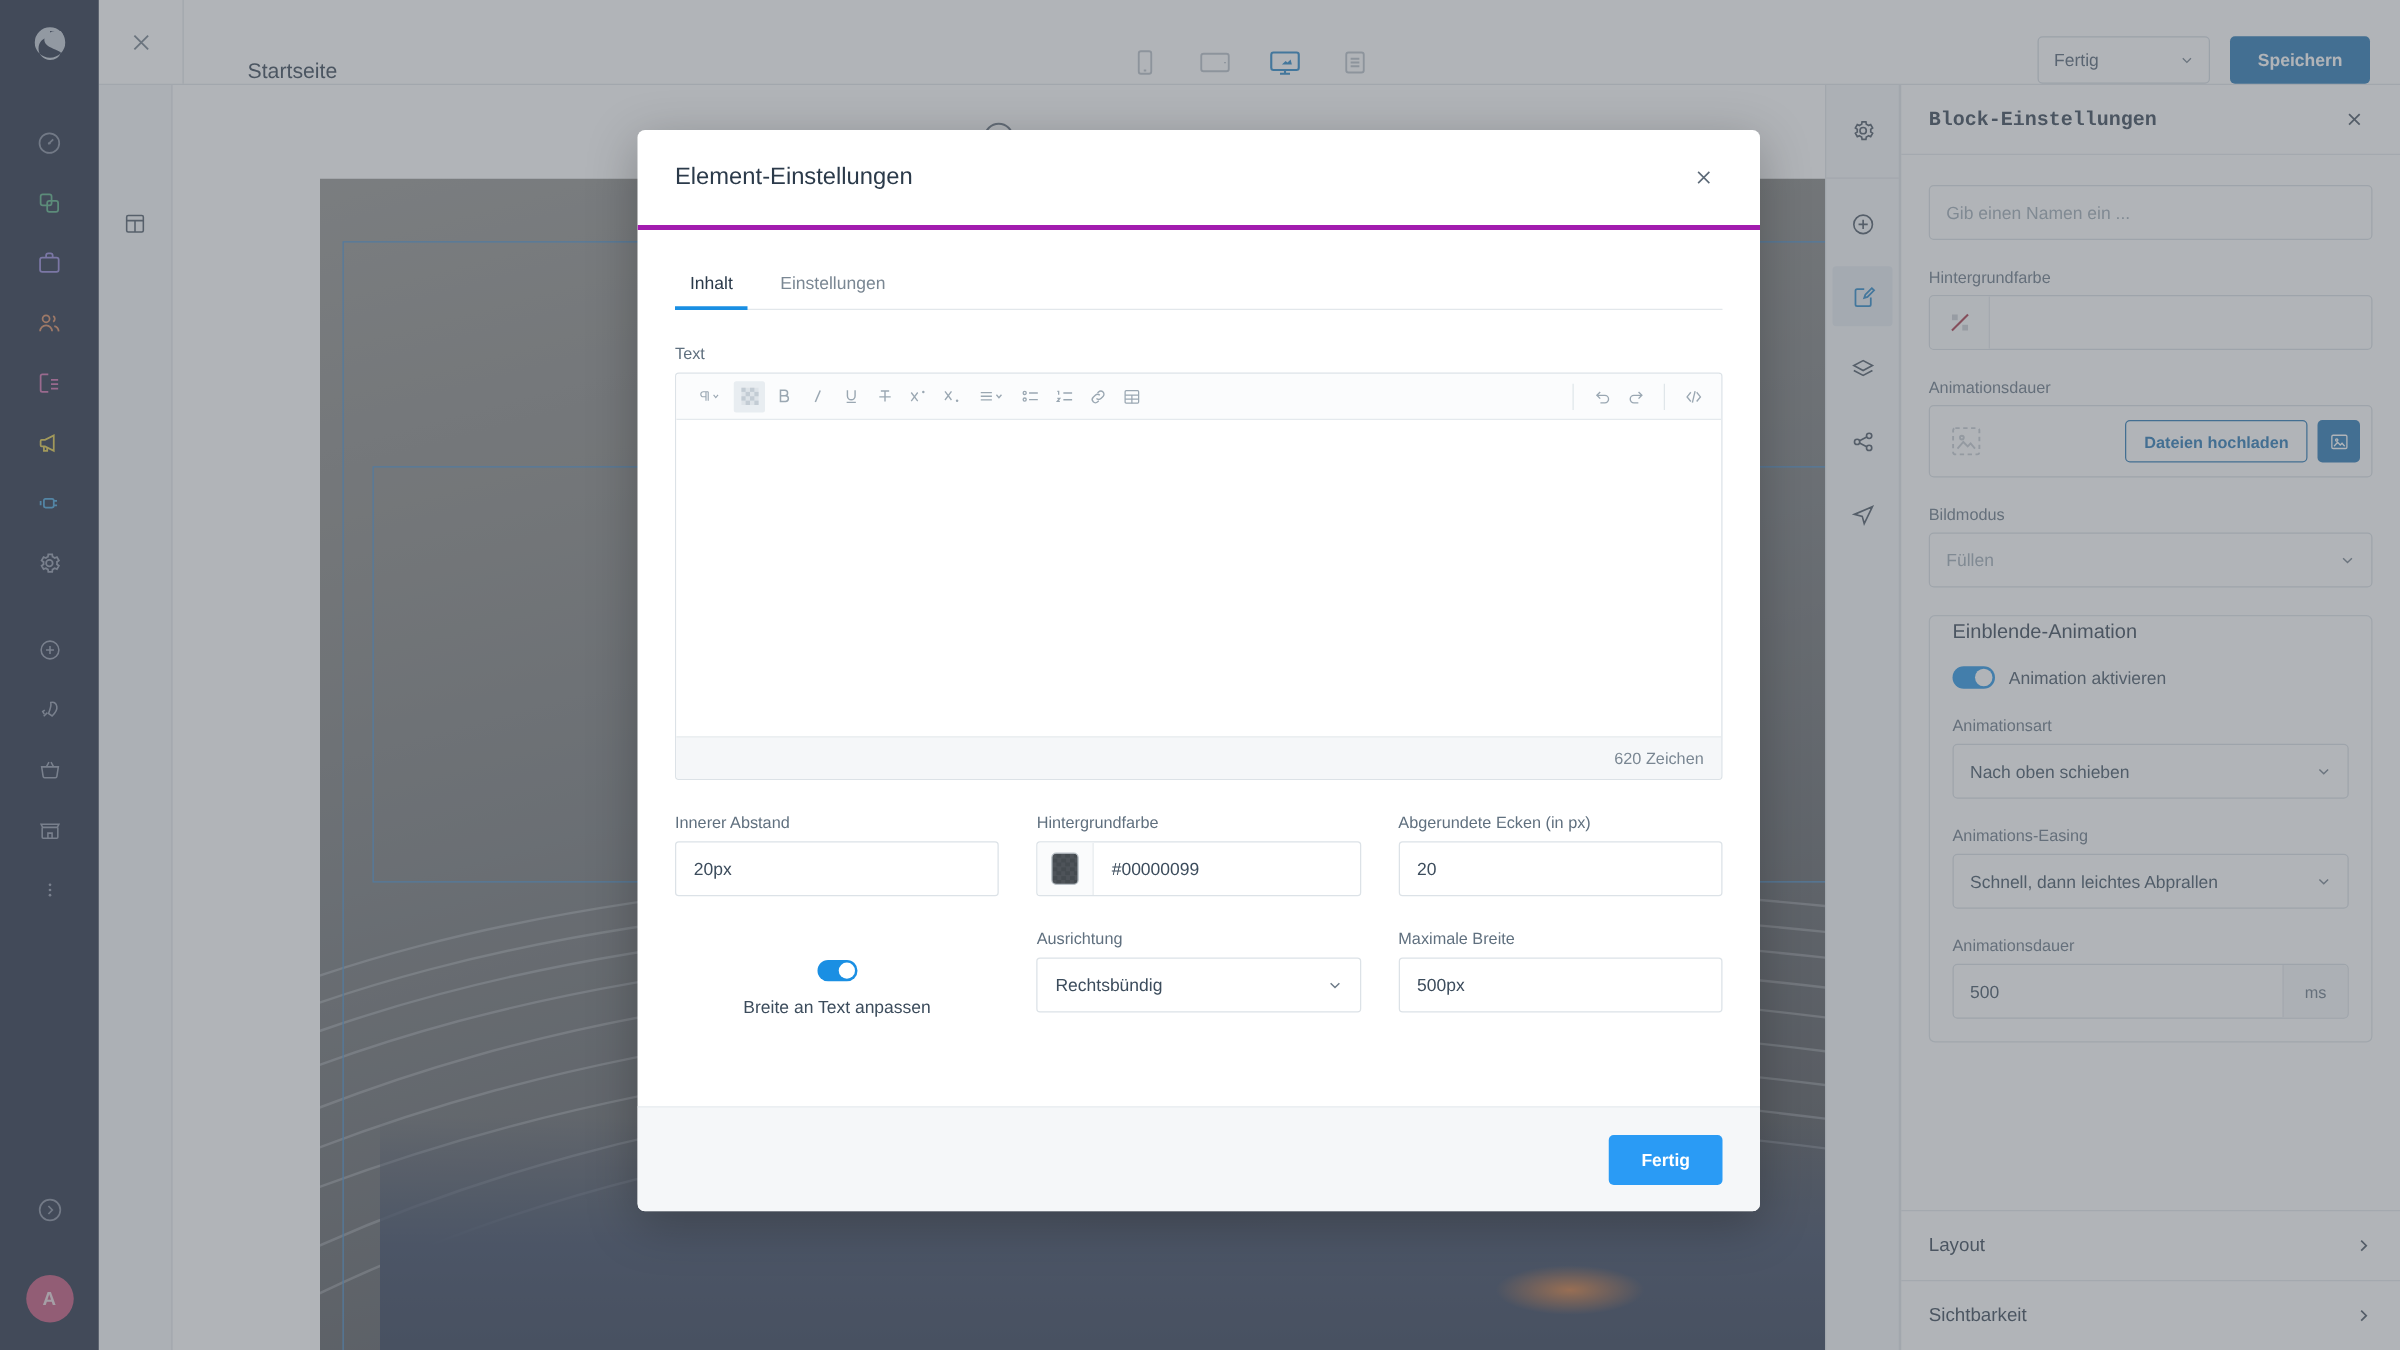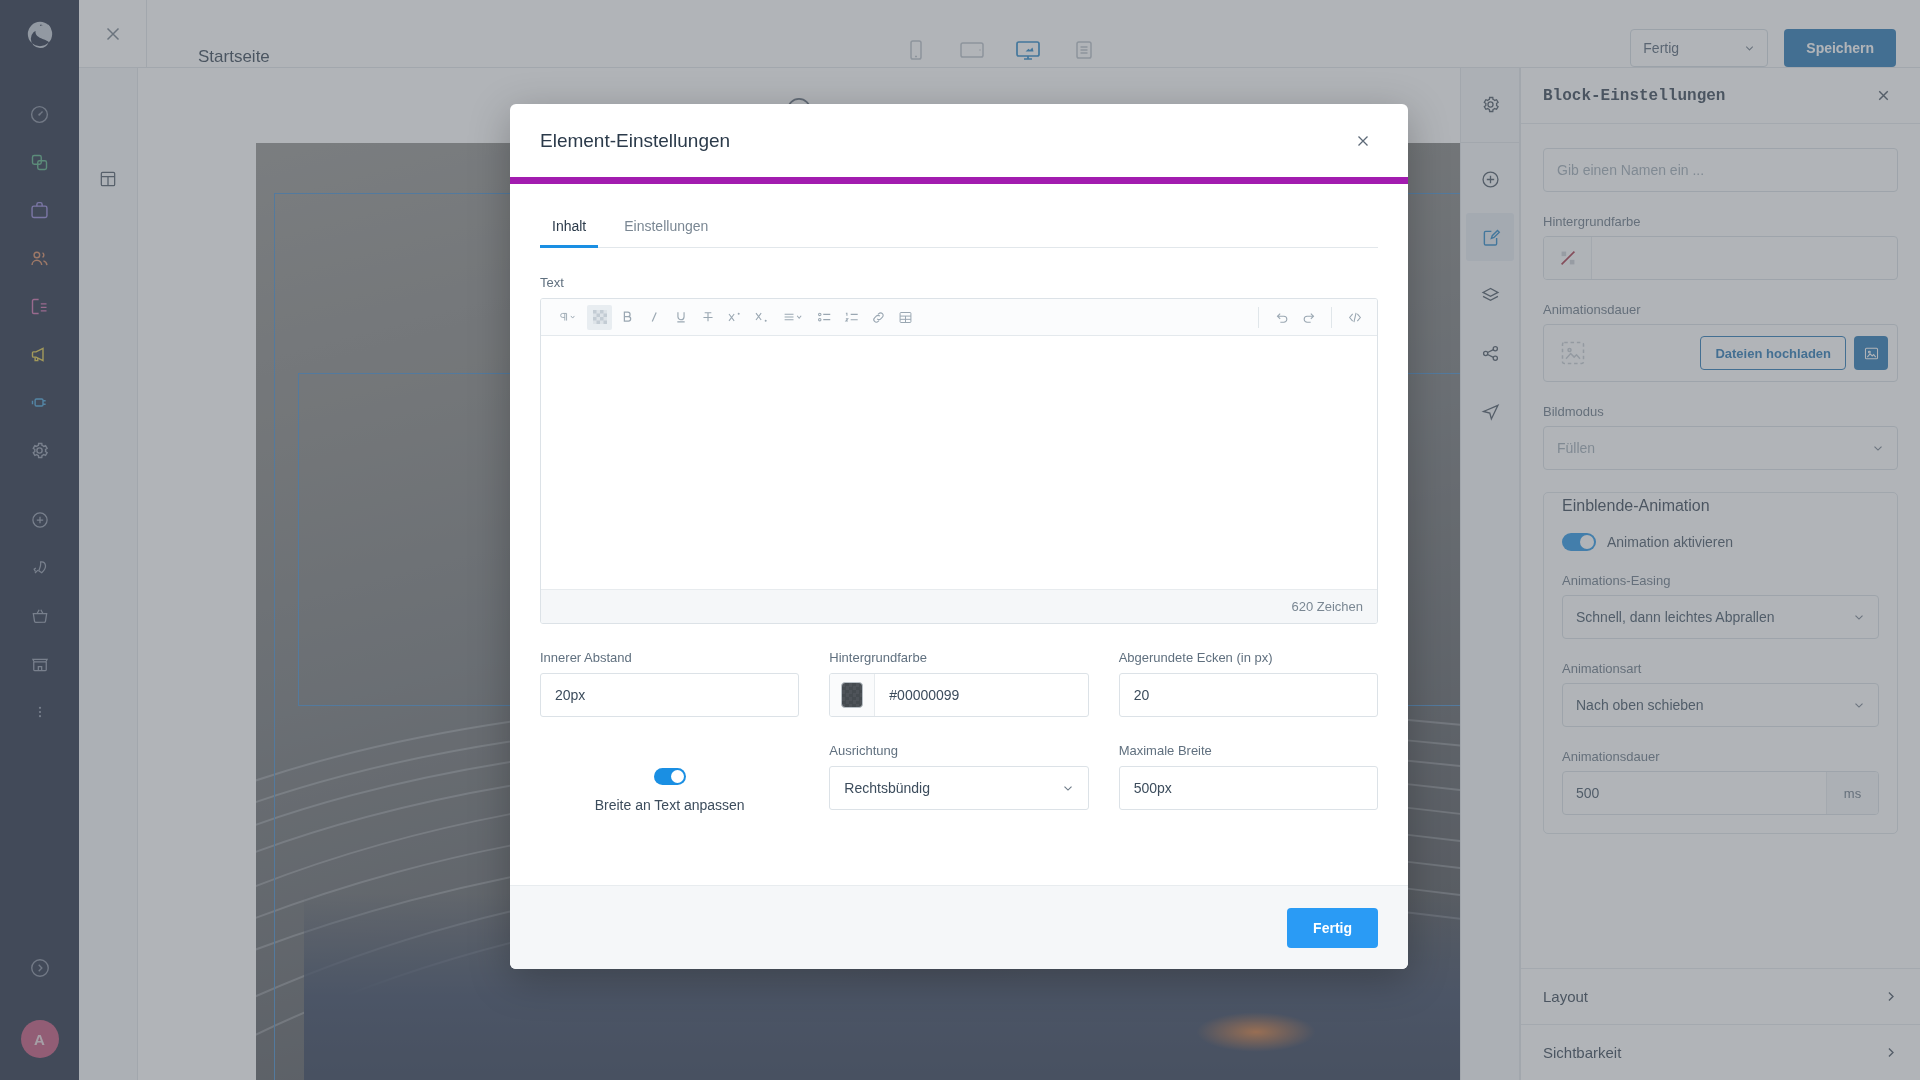--- a/index.html
+++ b/index.html
@@ -204,21 +204,21 @@
   .overlay {
     position: absolute; inset: 0; background: rgba(106,112,118,0.52); z-index: 50;
   }
   .modal {
     position: absolute; left: 510px; top: 104px; width: 898px; height: 865px;
     background: #fff; border-radius: 6px; z-index: 60;
     box-shadow: 0 10px 40px rgba(0,0,0,.25);
     display: flex; flex-direction: column; overflow: hidden;
   }
   .modal-head {
-    height: 80px; min-height: 80px; border-bottom: 7px solid #a21caf;
+    height: 80px; min-height: 80px; border-bottom: 4px solid #a21caf;
     display: flex; align-items: center; padding: 0 30px; justify-content: space-between;
   }
   .modal-title { font-size: 19px; color: #2b3a4a; font-weight: 400; }
   .modal-x { cursor: pointer; padding: 6px; line-height: 0; }
   .modal-body { flex: 1; padding: 24px 30px 0; overflow: hidden; }
   .tabs { display: flex; gap: 0; border-bottom: 1px solid #e2e7eb; }
   .tab {
     padding: 10px 12px 13px; font-size: 14px; color: #7a8793; cursor: pointer;
     position: relative; margin-right: 14px;
   }
@@ -596,35 +596,35 @@
       </div>
 
       <div class="anim-card">
         <h4>Einblende-Animation</h4>
         <div class="toggle-row">
           <div class="toggle"></div>
           <span class="toggle-label">Animation aktivieren</span>
         </div>
 
         <div class="fld">
-          <label class="fld-label">Animations-Easing</label>
+          <label class="fld-label">Animationsart</label>
           <div class="sel filled">
-            <span>Schnell, dann leichtes Abprallen</span>
+            <span>Nach oben schieben</span>
             <span class="chev">
               <svg width="14" height="14" viewBox="0 0 24 24" fill="none" stroke="#6d7a87" stroke-width="2">
                 <path d="M6 9.5 12 15.5 18 9.5"></path>
               </svg>
             </span>
           </div>
         </div>
 
         <div class="fld">
-          <label class="fld-label">Animationsart</label>
+          <label class="fld-label">Animations-Easing</label>
           <div class="sel filled">
-            <span>Nach oben schieben</span>
+            <span>Schnell, dann leichtes Abprallen</span>
             <span class="chev">
               <svg width="14" height="14" viewBox="0 0 24 24" fill="none" stroke="#6d7a87" stroke-width="2">
                 <path d="M6 9.5 12 15.5 18 9.5"></path>
               </svg>
             </span>
           </div>
         </div>
 
         <div class="fld" style="margin-bottom:0">
           <label class="fld-label">Animationsdauer</label>

